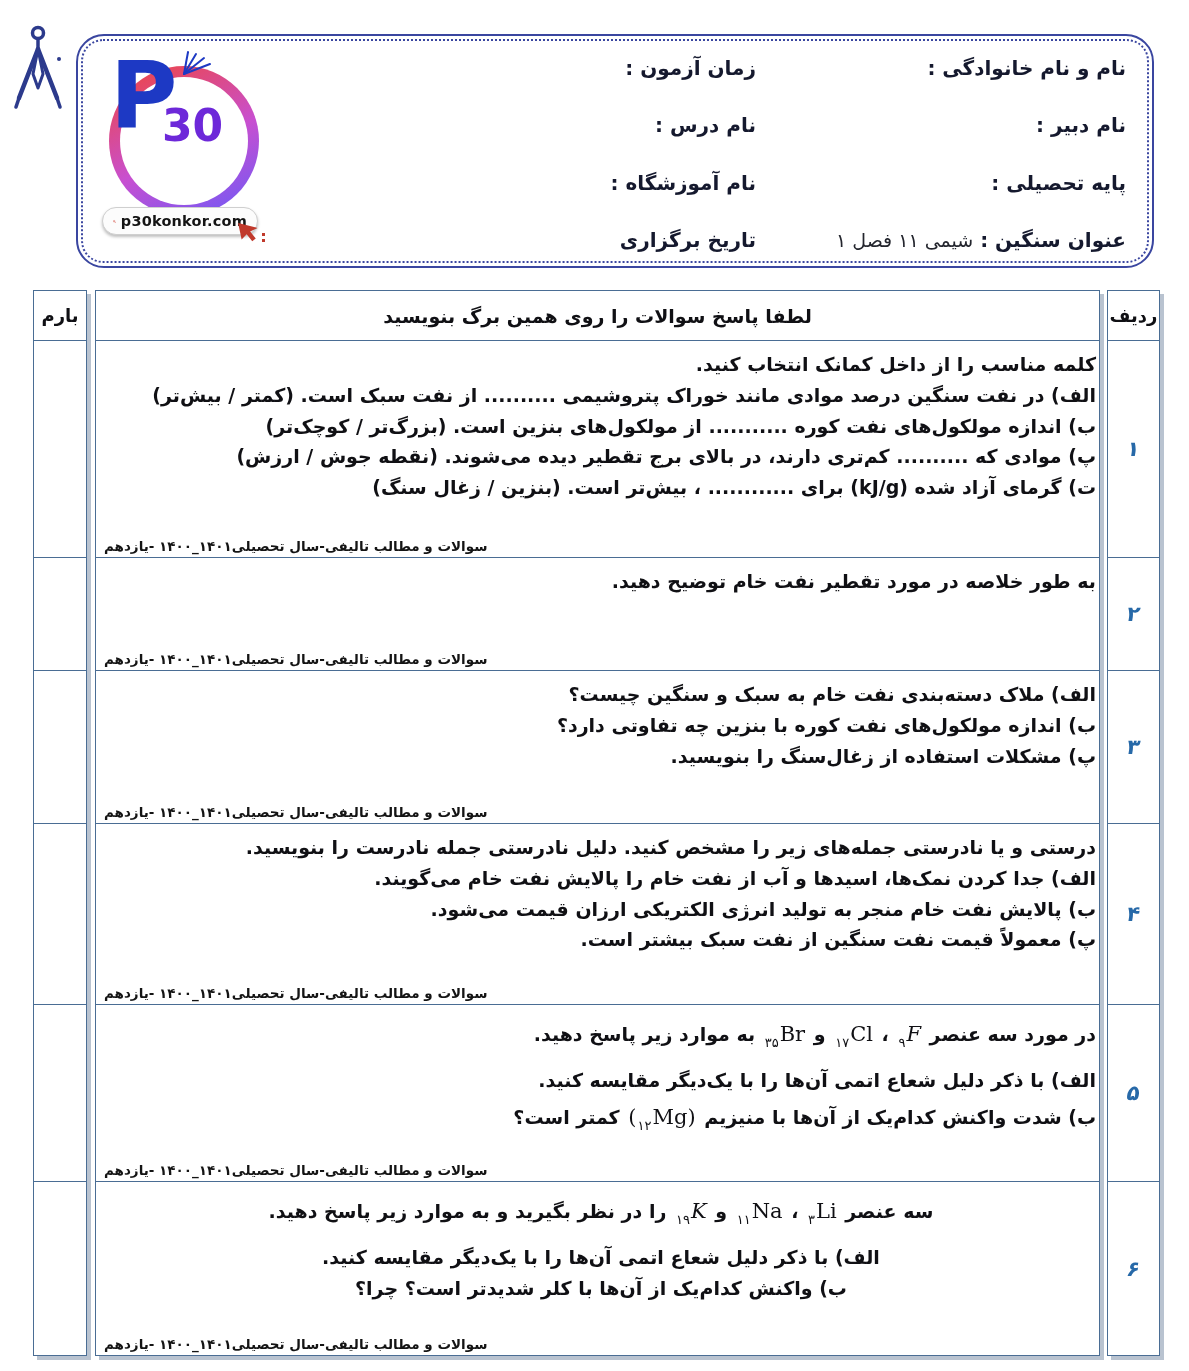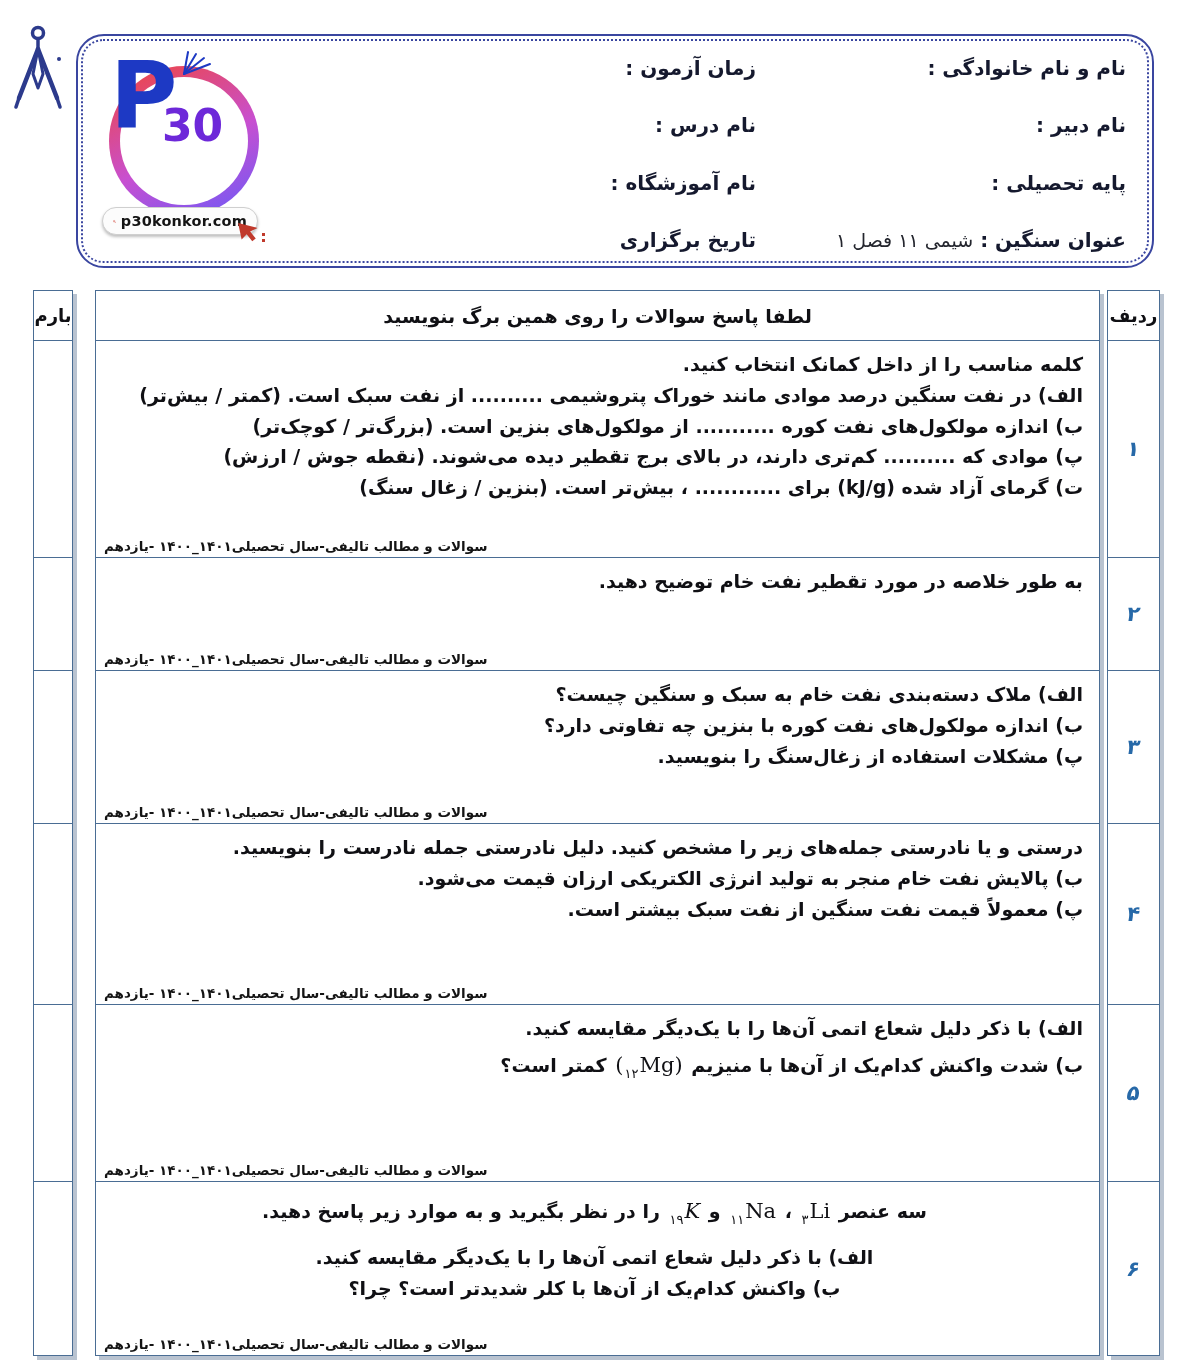--- a/index.html
+++ b/index.html
@@ -45,29 +45,29 @@
   .logo-fan{position:absolute;left:102px;top:12px;z-index:2;}
   .logo-pill{position:absolute;left:24px;top:171px;width:156px;height:28px;background:#fcfcfc;
     border:1px solid #cfcfcf;border-radius:14px;box-shadow:0 2px 3px rgba(0,0,0,0.25);
     display:flex;align-items:center;gap:5px;padding:0 10px;z-index:3;}
   .logo-site{font-size:14.5px;font-weight:700;color:#141414;letter-spacing:0.2px;}
   .logo-cursor{position:absolute;left:160px;top:183px;z-index:4;}
 
   
   .t-col{position:absolute;top:290px;background:#fff;border:1.5px solid var(--c-table-border);
     box-shadow:4px 4px 0 0 var(--c-shadow);}
-  #score-col{left:33px;width:40px;}
+  #score-col{left:33px;width:54px;}
   #content-col{left:95px;width:1005px;}
   #num-col{left:1107px;width:53px;}
   .cell{border-bottom:1.5px solid var(--c-table-border);}
   .cell:last-child{border-bottom:none;text-align:center;}
   .head-cell{height:50px;display:flex;align-items:center;justify-content:center;
     font-weight:700;font-size:18px;direction:rtl;}
   .instruction{font-size:19px;}
-  .q-cell{position:relative;direction:rtl;text-align:right;padding:8px 16px 24px 10px;}
+  .q-cell{position:relative;direction:rtl;text-align:right;padding:8px 3px 24px 10px;}
   .q-line{font-size:19px;font-weight:700;line-height:1.62;color:var(--c-text);}
   .q-line.has-elem{margin:4px 0 12px;}
   .q-footer{position:absolute;left:8px;bottom:3px;direction:rtl;font-size:13.5px;
     font-weight:700;color:#141414;white-space:nowrap;}
   .num-cell{display:flex;align-items:center;justify-content:center;}
   .num-cell span{color:var(--c-num);font-weight:700;font-size:21px;transform:skewX(-10deg);}
   .elem{font-family:"DejaVu Serif",serif;font-weight:400;font-size:21px;
     display:inline-block;padding:0 2px;}
   .elem sub{font-size:13px;vertical-align:-6px;padding:0 1px;}
   .elem .sym.it{font-style:italic;}
@@ -157,25 +157,27 @@
         <div class="q-footer">سوالات و مطالب تالیفی-سال تحصیلی۱۴۰۱_۱۴۰۰ -یازدهم</div>
       </div>
       <div class="cell q-cell" style="height: 153px;">
         <div class="q-line">الف) ملاک دسته‌بندی نفت خام به سبک و سنگین چیست؟</div>
         <div class="q-line">ب) اندازه مولکول‌های نفت کوره با بنزین چه تفاوتی دارد؟</div>
         <div class="q-line">پ) مشکلات استفاده از زغال‌سنگ را بنویسید.</div>
         <div class="q-footer">سوالات و مطالب تالیفی-سال تحصیلی۱۴۰۱_۱۴۰۰ -یازدهم</div>
       </div>
       <div class="cell q-cell" style="height: 181px;">
         <div class="q-line">درستی و یا نادرستی جمله‌های زیر را مشخص کنید. دلیل نادرستی جمله نادرست را بنویسید.</div>
+        <div class="q-line">الف) جدا کردن نمک‌ها، اسیدها و آب از نفت خام را پالایش نفت خام می‌گویند.</div>
         <div class="q-line">ب) پالایش نفت خام منجر به تولید انرژی الکتریکی ارزان قیمت می‌شود.</div>
         <div class="q-line">پ) معمولاً قیمت نفت سنگین از نفت سبک بیشتر است.</div>
         <div class="q-footer">سوالات و مطالب تالیفی-سال تحصیلی۱۴۰۱_۱۴۰۰ -یازدهم</div>
       </div>
       <div class="cell q-cell" style="height: 177px;">
+        <div class="q-line has-elem">در مورد سه عنصر <span class="elem" dir="ltr"><sub>۹</sub><span class="sym it">F</span></span> ، <span class="elem" dir="ltr"><sub>۱۷</sub><span class="sym">Cl</span></span> و <span class="elem" dir="ltr"><sub>۳۵</sub><span class="sym">Br</span></span> به موارد زیر پاسخ دهید.</div>
         <div class="q-line">الف) با ذکر دلیل شعاع اتمی آن‌ها را با یک‌دیگر مقایسه کنید.</div>
         <div class="q-line has-elem">ب) شدت واکنش کدام‌یک از آن‌ها با منیزیم <span class="elem" dir="ltr">(<sub>۱۲</sub><span class="sym">Mg</span>)</span> کمتر است؟</div>
         <div class="q-footer">سوالات و مطالب تالیفی-سال تحصیلی۱۴۰۱_۱۴۰۰ -یازدهم</div>
       </div>
       <div class="cell q-cell" style="height: 173px;">
         <div class="q-line has-elem">سه عنصر <span class="elem" dir="ltr"><sub>۳</sub><span class="sym">Li</span></span> ، <span class="elem" dir="ltr"><sub>۱۱</sub><span class="sym">Na</span></span> و <span class="elem" dir="ltr"><sub>۱۹</sub><span class="sym it">K</span></span> را در نظر بگیرید و به موارد زیر پاسخ دهید.</div>
         <div class="q-line">الف) با ذکر دلیل شعاع اتمی آن‌ها را با یک‌دیگر مقایسه کنید.</div>
         <div class="q-line">ب) واکنش کدام‌یک از آن‌ها با کلر شدیدتر است؟ چرا؟</div>
         <div class="q-footer">سوالات و مطالب تالیفی-سال تحصیلی۱۴۰۱_۱۴۰۰ -یازدهم</div>
       </div>

